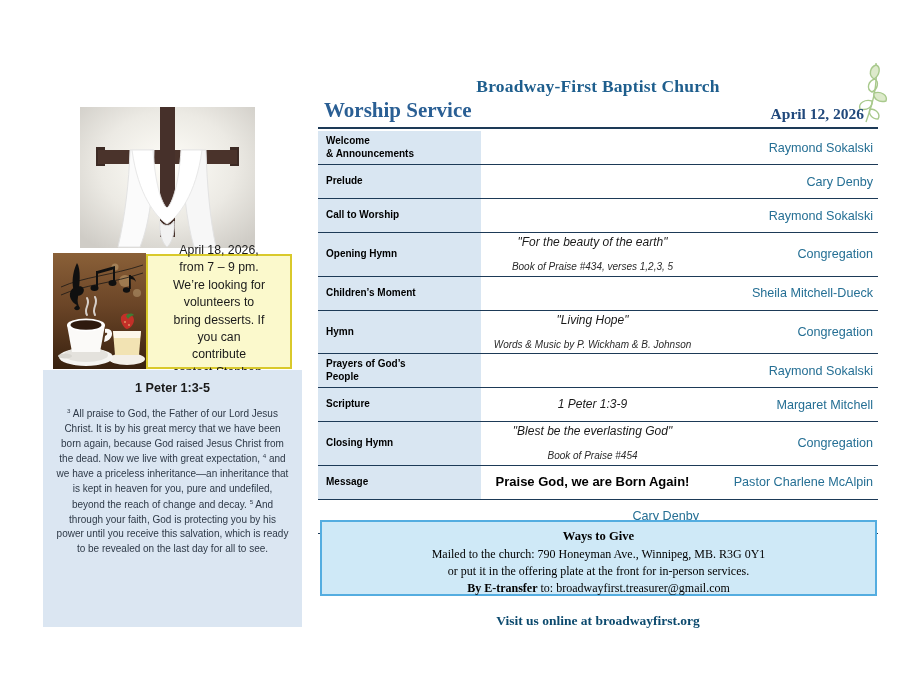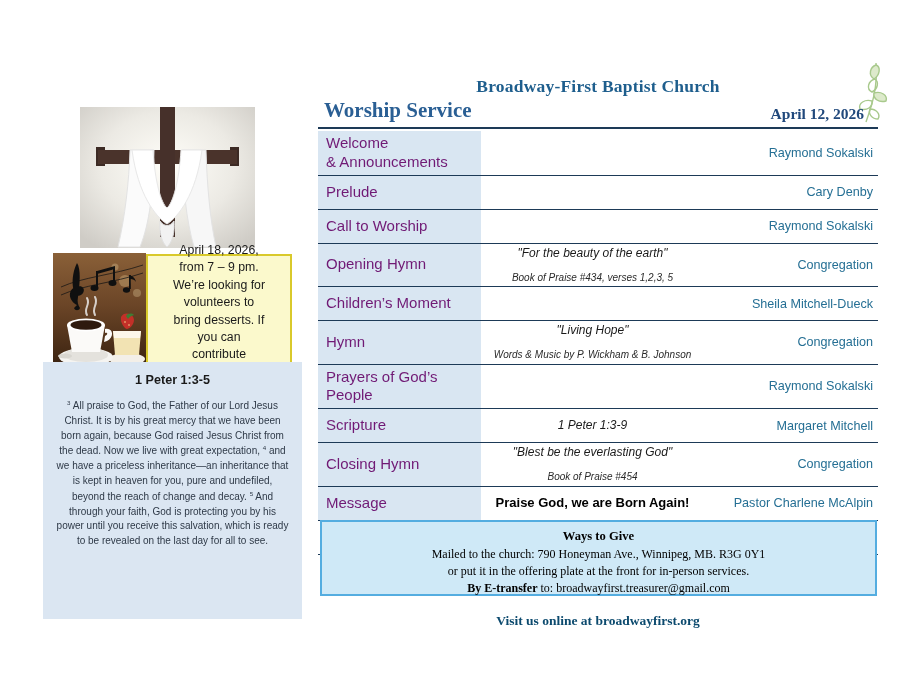--- a/index.html
+++ b/index.html
@@ -17,21 +17,21 @@
   .coffee-img { position:absolute; left:53px; top:253px; width:93px; height:116px; }
   .note-box {
     position:absolute; left:146px; top:254px; width:146px; height:115px;
     background: var(--note-bg,#fbf9cc);
     border: 2px solid var(--note-border,#d9c92b);
     display:flex; align-items:center; justify-content:center;
     text-align:center; font-size:12.3px; line-height:1.42; color:#1a1a1a;
     padding: 4px 24px;
   }
   .scripture-box {
-    position:absolute; left:43px; top:362px; width:259px; height:257px;
+    position:absolute; left:43px; top:370px; width:259px; height:257px;
     background: var(--scripture-bg,#dbe6f2);
     padding: 11px 13px;
     text-align:center; color:#2e3947;
   }
   .scripture-box h3 { font-size:12.6px; color:#1a1a1a; margin-bottom:11px; font-weight:700; }
   .scripture-box .body { font-size:10px; line-height:1.47; }
   .scripture-box sup { font-size:0.62em; vertical-align:super; }
   
   .church-title {
     position:absolute; left:318px; top:76px; width:560px;
@@ -51,21 +51,21 @@
   .leaf-sprig { position:absolute; left:848px; top:57px; width:54px; height:66px; }
   .svc-table { position:absolute; left:318px; top:131px; width:560px; }
   .svc-row {
     display:grid; grid-template-columns: 163px 1fr 174px;
     min-height:34px; border-bottom:1.5px solid var(--table-line,#1d3a57);
     align-items:center;
   }
   .svc-label {
     background: var(--label-bg,#d9e6f2); align-self:stretch;
     display:flex; flex-direction:column; justify-content:center;
-    font-weight:400; font-size:15px; color:#701a75;
+    font-weight:700; font-size:10px; color:#000000;
     padding:3px 6px 3px 8px; line-height:1.25;
   }
   .svc-center { text-align:center; line-height:1.25; padding:2px 0; }
   .svc-center .c-title.italic { font-style:italic; font-size:12px; color:#1a1a1a; }
   .svc-center .c-title.bold { font-weight:700; font-size:13px; color:#000; }
   .svc-center .c-sub { font-style:italic; font-size:10px; color:#2a2a2a; margin-top:11px; }
   .svc-name {
     text-align:right; font-size:12.6px; color: var(--name-blue,#256f94);
     padding-right:5px; white-space:nowrap;
   }

